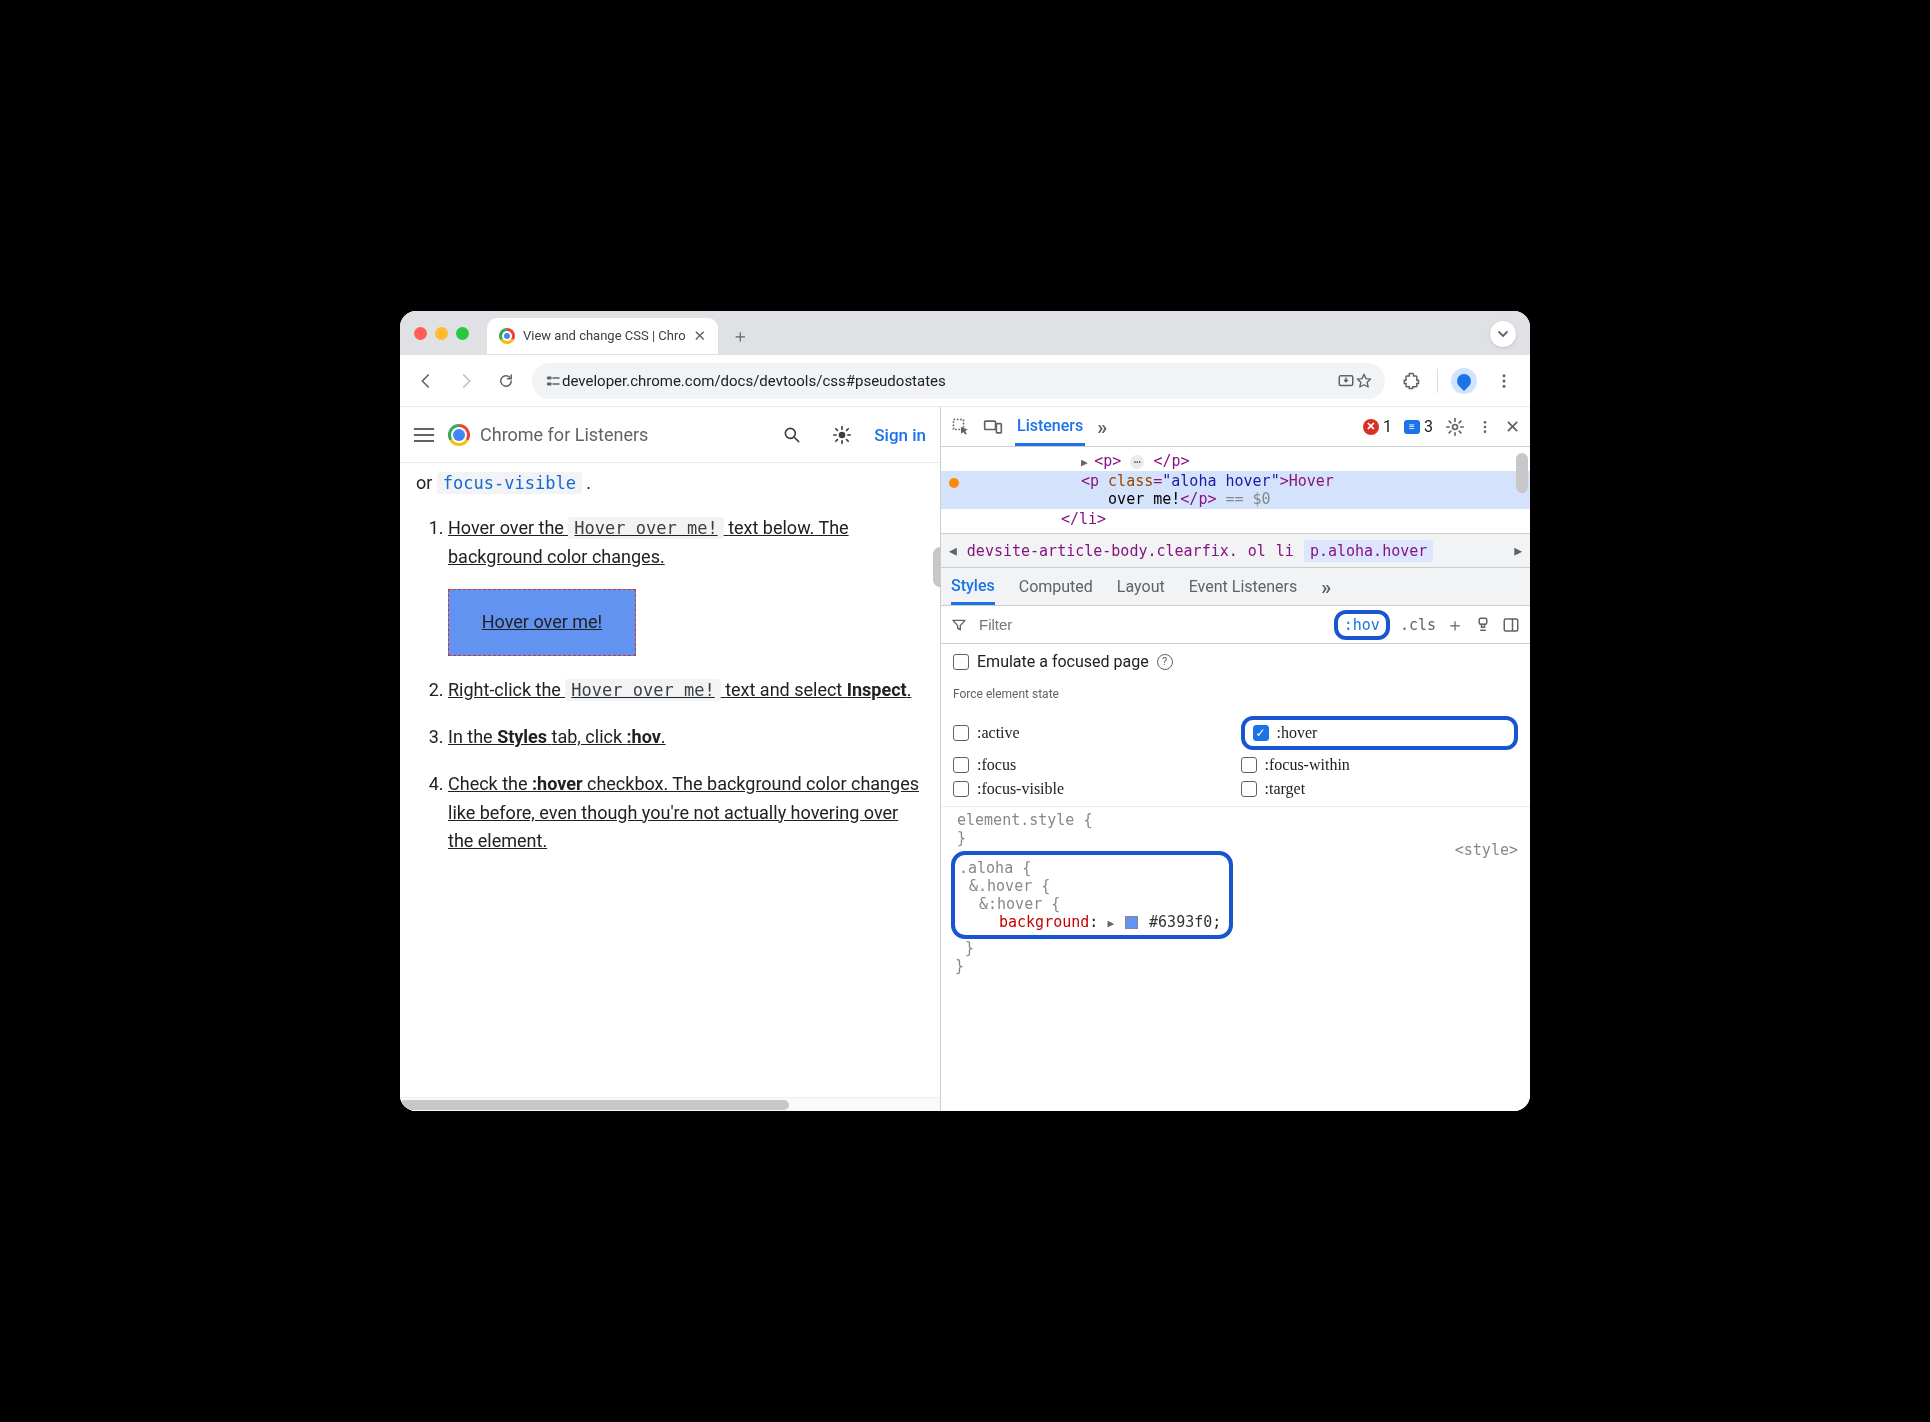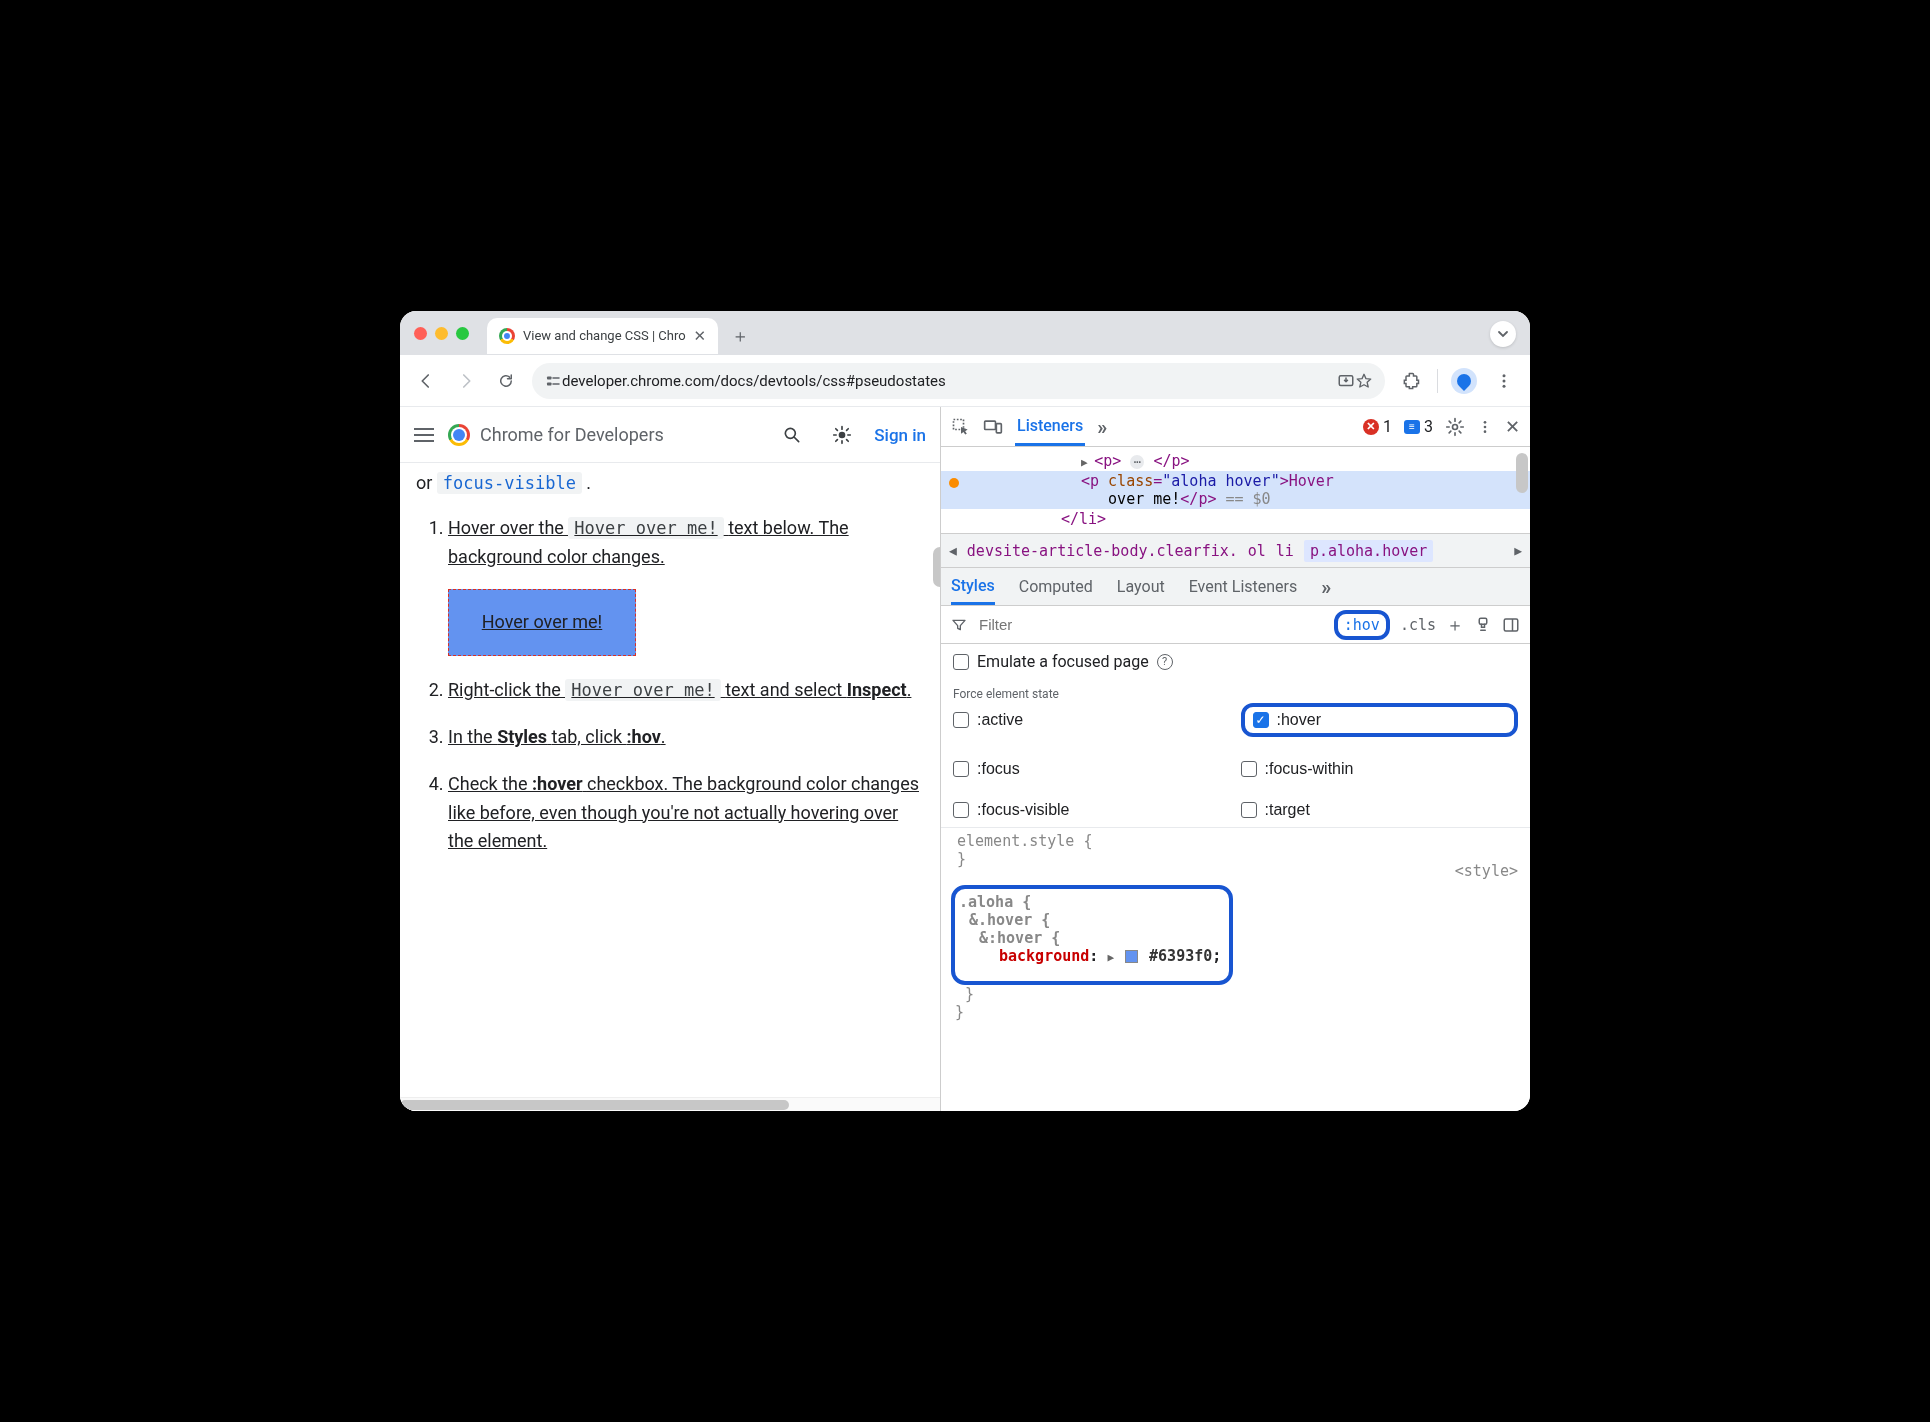--- a/index.html
+++ b/index.html
@@ -176,33 +176,33 @@
 
   
   .dt-section { padding:8px 12px; font-size:16px; }
   .dt-section.border-b { border-bottom:1px solid #e8eaed; }
   .dt-section label { display:flex; align-items:center; gap:8px;}
   .dt-chk { width:16px; height:16px; border:1.5px solid #5f6368; border-radius:3px; display:inline-flex; align-items:center; justify-content:center; background:#fff;}
   .dt-chk.checked { background:#1a73e8; border-color:#1a73e8; color:#fff; font-size:12px;}
   .help-ic { width:16px; height:16px; border:1.5px solid #5f6368; border-radius:50%; display:inline-flex; align-items:center; justify-content:center; font-size:11px; color:#5f6368;}
 
   
-  .force-grid { display:grid; grid-template-columns:1fr 1fr; gap:23px 10px; font-family: Liberation Sans, sans-serif; font-size:16px; margin-top:2px;}
+  .force-grid { display:grid; grid-template-columns:1fr 1fr; gap:6px 10px; font-family: Liberation Serif, serif; font-size:16px; margin-top:15px;}
   .force-title { color:#5f6368; font-size:12px; }
   .hover-highlight { border:4px solid #1855d1; border-radius:12px; padding:4px 8px; display:inline-flex; align-items:center; gap:8px;}
 
   
   .rules { font-family: ui-monospace, Menlo, Consolas, monospace; font-size:15px; padding:4px 10px 12px 10px; position:relative;}
   .rule-src { position:absolute; right:12px; top:34px; color:#888;}
   .tk-sel { color:#888;margin-left:6px; }
   .tk-sel2 { color:#888; }
   .tk-prop { color:#c80000; }
   .tk-val { color:#333; }
   .swatch { display:inline-block; width:13px; height:13px; background:#6393f0; border:1px solid #888; vertical-align:middle; margin:0 2px; }
-  .aloha-box { border:4px solid #1855d1; border-radius:14px; padding:4px 8px 16px 4px; display:inline-block; margin-top:17px;font-weight:bold;}
+  .aloha-box { border:4px solid #1855d1; border-radius:14px; padding:4px 8px 4px 4px; display:inline-block; margin-top:4px;}
   .tri { color:#666; font-size:11px; }
 
   
   .vscroll { position:absolute; right:-7px; top:140px; width:14px; height:40px; background:#c7c7c7; border-radius:7px;}
   .dt-vscroll { position:absolute; right:2px; top:46px; width:12px; height:40px; background:#c7c7c7; border-radius:7px;}
 
   svg { display:block; }
 </style>
 </head>
 <body>
@@ -290,21 +290,21 @@
 
     <div class="page-pane">
       <div class="page-header">
         <div class="hamburger">
             <span></span>
             <span></span>
             <span></span>
           </div>
         <div class="brand">
           <span class="chrome-favicon" style="width:22px;height:22px"></span>
-          <span class="brand-text">Chrome for Developers</span>
+          <span class="brand-text">Chrome for Listeners</span>
         </div>
         <div class="spacer"></div>
         <div class="tb-btn">
           <svg width="20" height="20" viewBox="0 0 24 24">
               <circle cx="10" cy="10" r="6" stroke="#3c4043" stroke-width="2" fill="none"></circle>
               <path d="M15 15l5 5" stroke="#3c4043" stroke-width="2" stroke-linecap="round"></path>
             </svg>
         </div>
         <div class="tb-btn">
           <svg width="20" height="20" viewBox="0 0 24 24">

